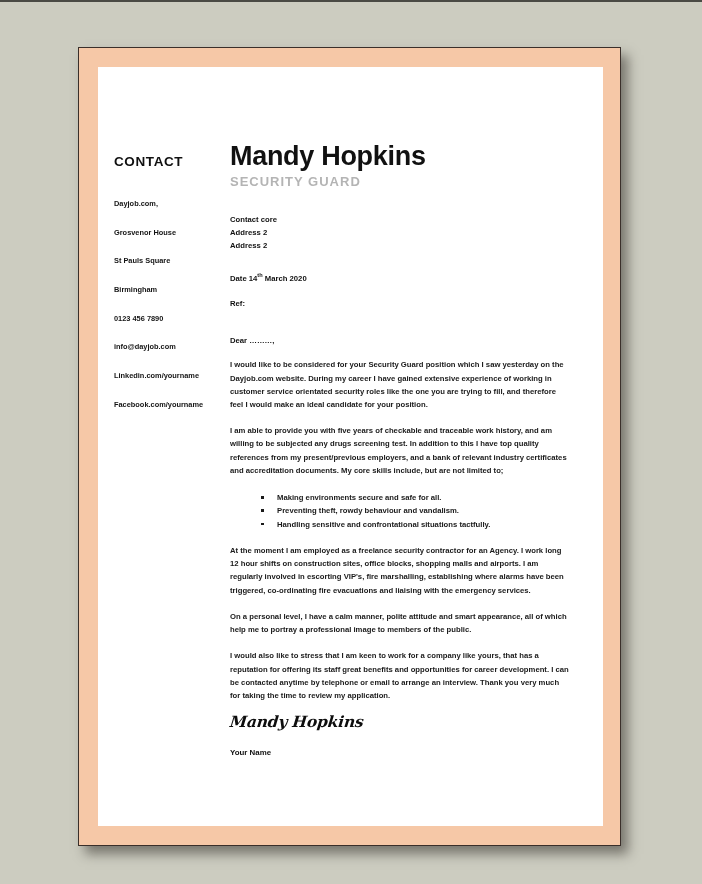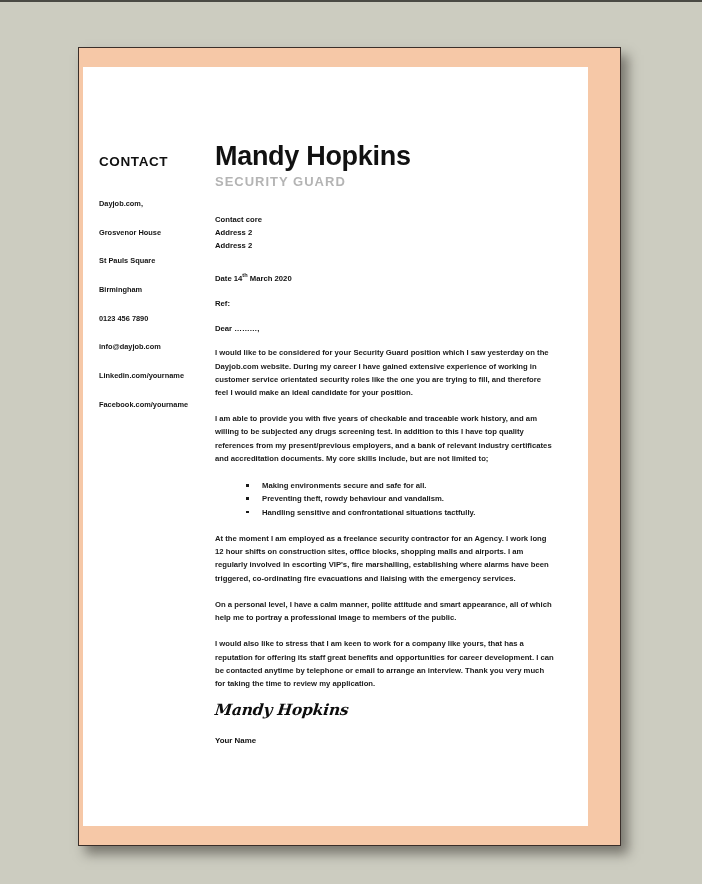--- a/index.html
+++ b/index.html
@@ -32,21 +32,21 @@
     width: 543px;
     height: 799px;
     background: #f6c8a7;
     border: 1px solid #3a2f2a;
     box-shadow: 7px 8px 11px rgba(40,35,30,0.50);
   }
 
   
   #page {
     position: absolute;
-    left: 4px;
+    left: 19px;
     top: 19px;
     width: 505px;
     height: 759px;
     background: #ffffff;
   }
 
   
   #header {
     position: absolute;
     left: 0; top: 0;
@@ -131,21 +131,21 @@
   }
 
   #ref-line {
     margin-top: 16px;
     font-size: 7.7px;
     font-weight: bold;
     color: #111111;
   }
 
   #salutation {
-    margin-top: 16px;
+    margin-top: 28px;
     font-size: 7.7px;
     font-weight: bold;
     color: #111111;
   }
 
   .body-para {
     margin-top: 13px;
     font-size: 7.7px;
     font-weight: bold;
     color: #1a1a1a;

